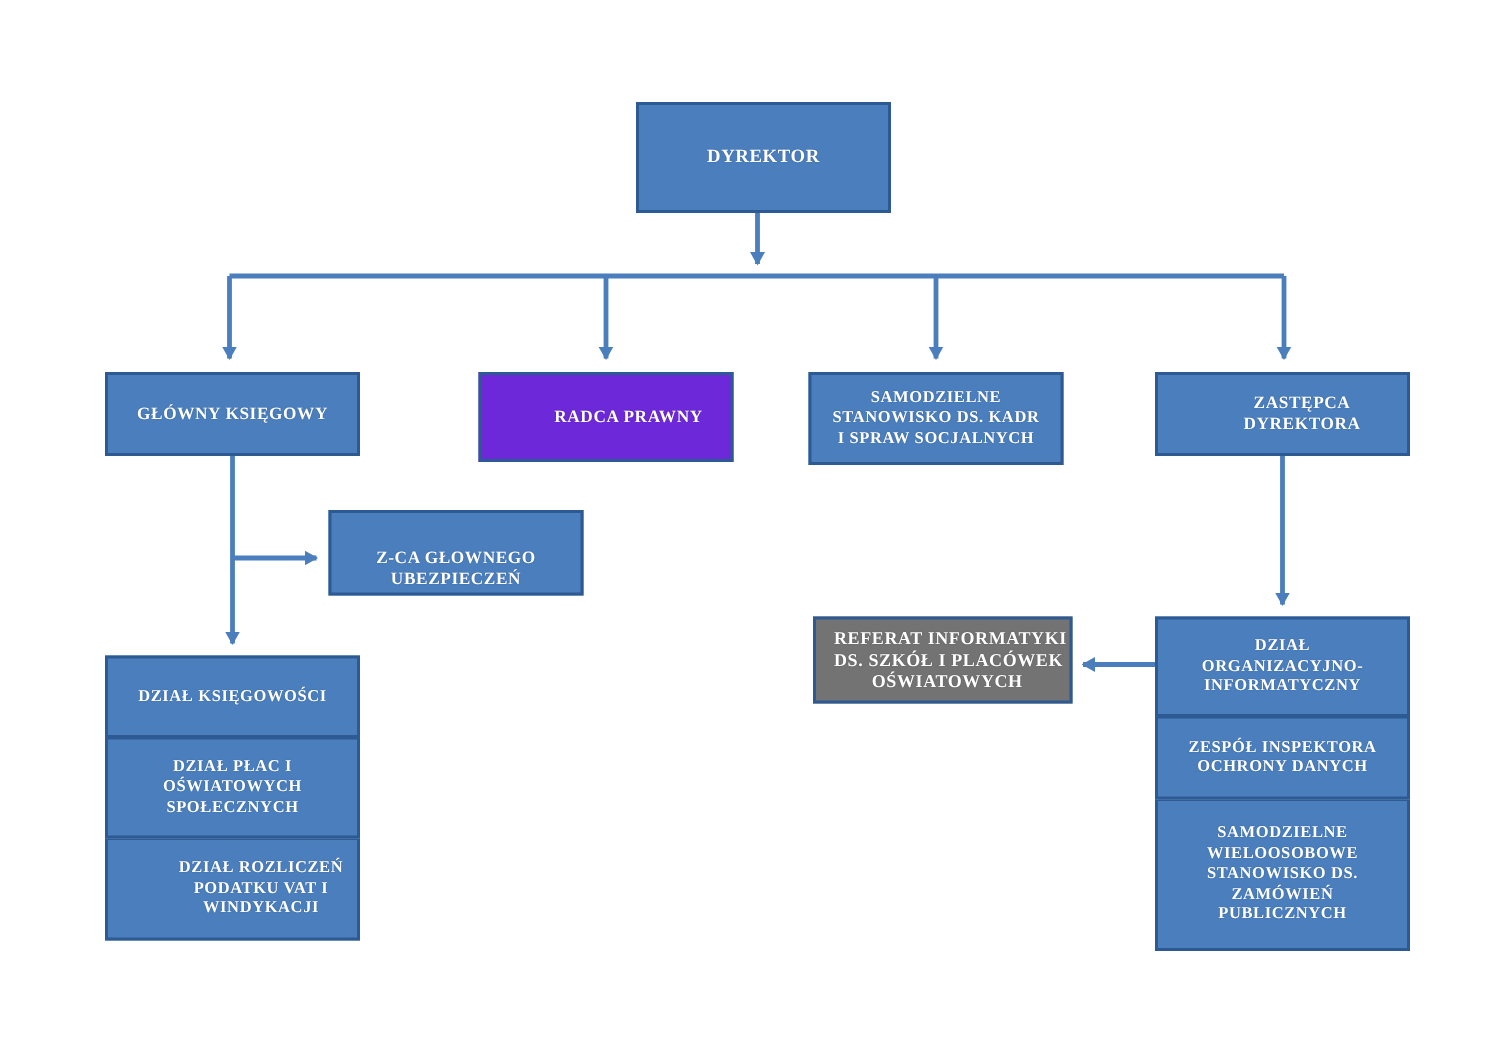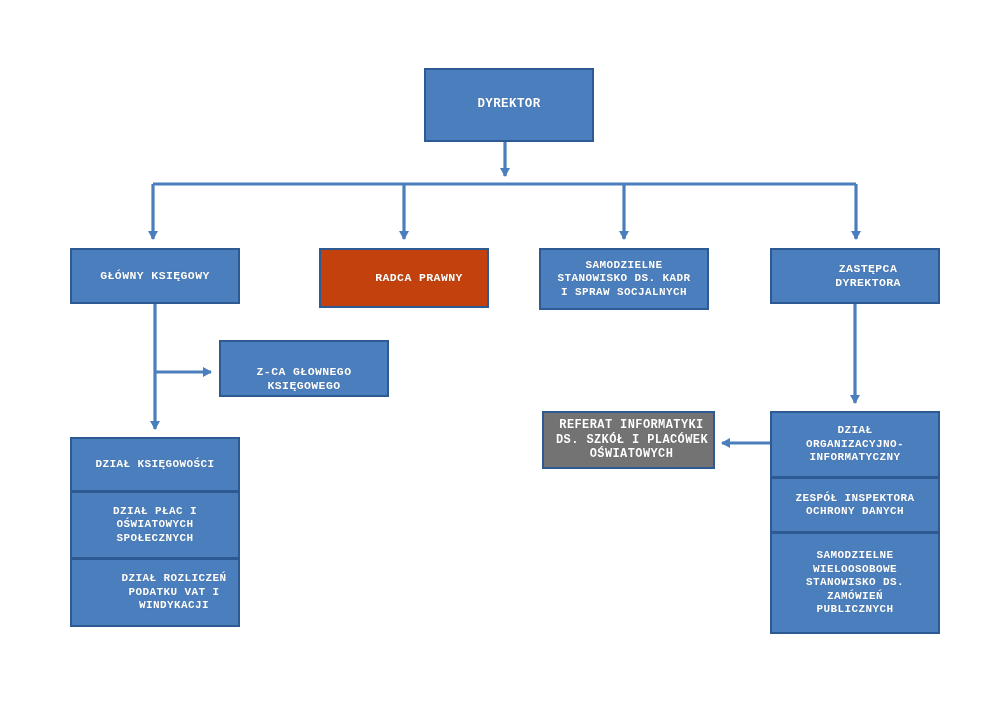--- a/index.html
+++ b/index.html
@@ -11,21 +11,20 @@
     font-family: "Liberation Serif", "DejaVu Serif", serif;
     width: 1000px;
     height: 707px;
     overflow: hidden;
   }
   #canvas {
     position: relative;
     width: 1000px;
     height: 707px;
     background: #ffffff;
-    font-family: Liberation Mono, monospace;
   }
   .node {
     position: absolute;
     box-sizing: border-box;
     background: #4a7ebd;
     border: 2px solid #2d5party;
     border: 2px solid #2d5a92;
     color: #ffffff;
     display: flex;
     align-items: center;
@@ -109,21 +108,21 @@
         <span class="ln">DYREKTOR</span>
       </span>
   </div>
 
   <div class="node" style="left: 70px; top: 248px; width: 170px; height: 56px; font-size: 11.5px; background: rgb(74, 126, 189); border-color: rgb(45, 90, 146); color: rgb(255, 255, 255);">
     <span class="lines">
         <span class="ln">GŁÓWNY KSIĘGOWY</span>
       </span>
   </div>
 
-  <div class="node" style="left: 319px; top: 248px; width: 170px; height: 60px; font-size: 11.5px; background: #c2410c; border-color: rgb(45, 90, 146); color: rgb(255, 255, 255); padding-left: 36px;">
+  <div class="node" style="left: 319px; top: 248px; width: 170px; height: 60px; font-size: 11.5px; background: #6d28d9; border-color: rgb(45, 90, 146); color: rgb(255, 255, 255); padding-left: 36px;">
     <span class="lines">
         <span class="ln">RADCA PRAWNY</span>
       </span>
   </div>
 
   <div class="node" style="left: 539px; top: 248px; width: 170px; height: 62px; font-size: 11px; background: rgb(74, 126, 189); border-color: rgb(45, 90, 146); color: rgb(255, 255, 255);">
     <span class="lines">
         <span class="ln">SAMODZIELNE</span>
         <span class="ln">STANOWISKO DS. KADR</span>
         <span class="ln">I SPRAW SOCJALNYCH</span>
@@ -133,21 +132,21 @@
   <div class="node" style="left: 770px; top: 248px; width: 170px; height: 56px; font-size: 11.5px; background: rgb(74, 126, 189); border-color: rgb(45, 90, 146); color: rgb(255, 255, 255); padding-left: 32px;">
     <span class="lines">
         <span class="ln">ZASTĘPCA</span>
         <span class="ln">DYREKTORA</span>
       </span>
   </div>
 
   <div class="node" style="left: 219px; top: 340px; width: 170px; height: 57px; font-size: 11.5px; background: rgb(74, 126, 189); border-color: rgb(45, 90, 146); color: rgb(255, 255, 255); align-items: flex-end;">
     <span class="lines">
         <span class="ln">Z-CA GŁOWNEGO</span>
-        <span class="ln">KSIĘGOWEGO</span>
+        <span class="ln">UBEZPIECZEŃ</span>
       </span>
   </div>
 
   <div class="stack" style="left:70px; top:437px; width:170px;">
     <div class="node" style="height: 55px; font-size: 11px; background: rgb(74, 126, 189); border-color: rgb(45, 90, 146); color: rgb(255, 255, 255);">
       <span class="lines">
           <span class="ln">DZIAŁ KSIĘGOWOŚCI</span>
         </span>
     </div>
     <div class="node" style="height: 67px; font-size: 11px; border-top-width: 1px; background: rgb(74, 126, 189); border-color: rgb(45, 90, 146); color: rgb(255, 255, 255);">

